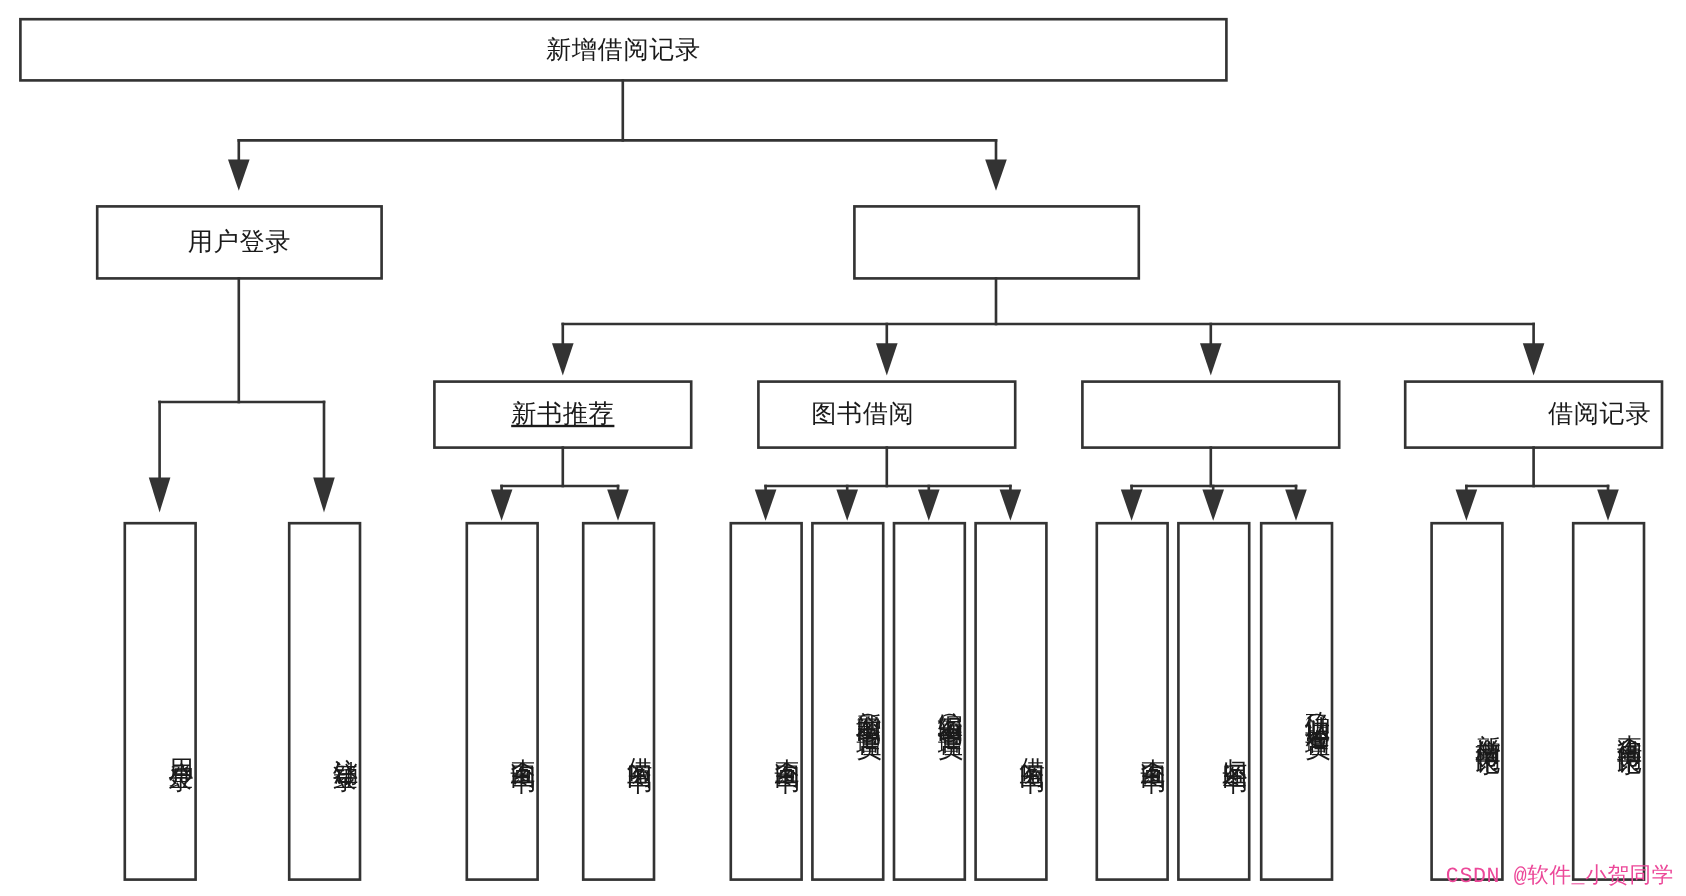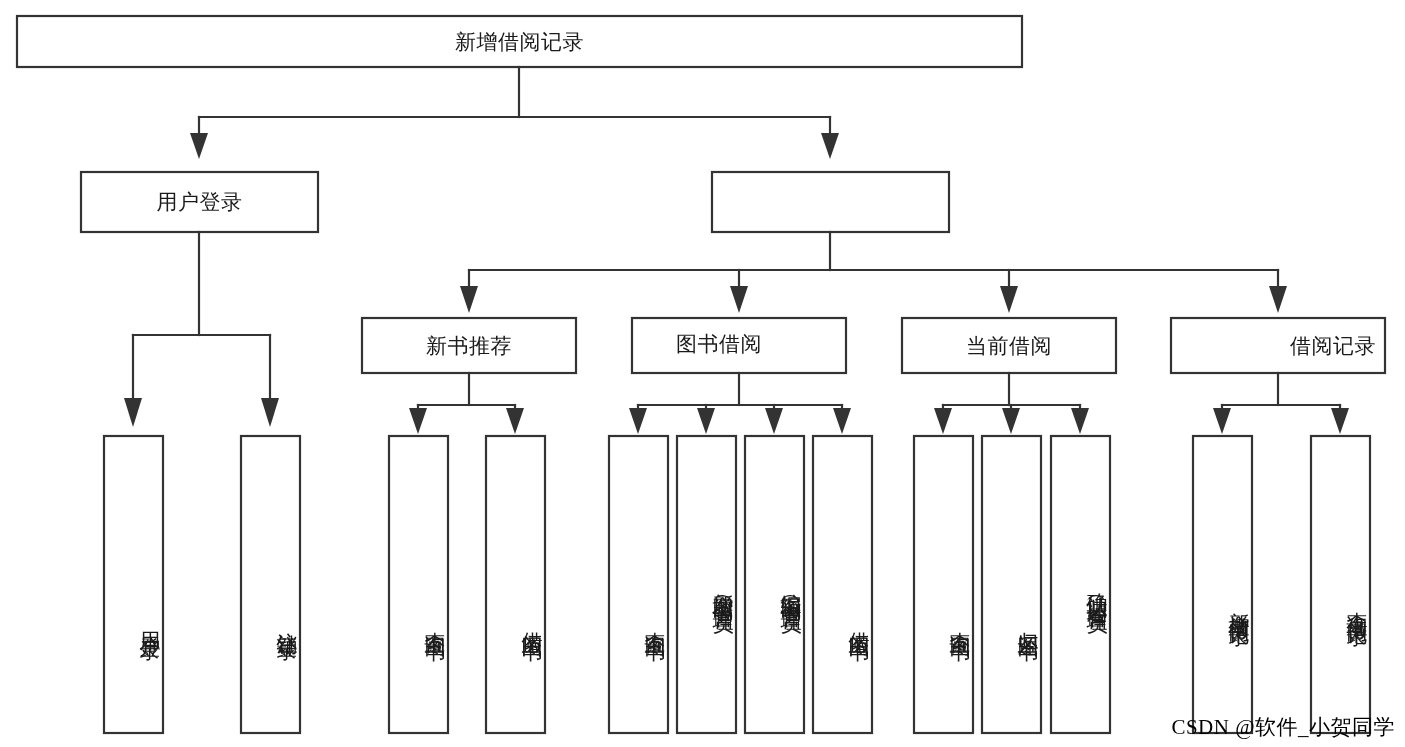--- a/index.html
+++ b/index.html
@@ -71,23 +71,23 @@
     padding-top: 2px;
   }
   .node-label.vertical.tall {
     align-items: flex-start;
     padding-top: 2px;
   }
   .watermark {
     position: absolute;
     right: 10px;
     bottom: 6px;
-    font-size: 21px;
-    color: #000000;
-    font-family: Liberation Serif, serif;
+    font-size: 18px;
+    color: #ec4899;
+    font-family: Liberation Mono, monospace;
     letter-spacing: 0.5px;
     white-space: nowrap;
   }
 </style>
 </head>
 <body>
 
 <div id="diagram-root">
 
   <svg class="diagram-canvas" viewBox="0 0 1405 747">
@@ -179,25 +179,24 @@
     <rect class="node-box" x="1193" y="436" width="59" height="297"></rect>
     <rect class="node-box" x="1311" y="436" width="59" height="297"></rect>
 
   </svg>
 
   <div class="node-label horizontal" style="left:17px; top:16px; width:1005px; height:51px;">新增借阅记录</div>
 
   <div class="node-label horizontal" style="left:81px; top:172px; width:237px; height:60px;">用户登录</div>
 
 
-  <div class="node-label horizontal" style="left:362px; top:318px; width:214px; height:55px;">新书推荐</div>
-
-  <div class="node-label horizontal" style="left:632px; top:318px; width:174px; height:55px;font-family:Liberation Mono, monospace;">图书借阅</div>
-
-  <div class="node-label horizontal" style="left:902px; top:318px; width:214px; height:55px;">当前借阅</div>
+  <div class="node-label horizontal" style="left:362px; top:318px; width:214px; height:55px;text-decoration:underline;">新书推荐</div>
+
+  <div class="node-label horizontal" style="left:632px; top:318px; width:174px; height:55px;">图书借阅</div>
+
 
   <div class="node-label horizontal" style="left:1226px; top:318px; width:214px; height:55px;">借阅记录</div>
 
   <div class="node-label vertical" style="left:104px; top:507px; width:59px; height:226px;">用户登录</div>
   <div class="node-label vertical" style="left:241px; top:507px; width:59px; height:226px;">注销登录</div>
 
   <div class="node-label vertical" style="left:389px; top:507px; width:59px; height:226px;">查询图书</div>
   <div class="node-label vertical" style="left:486px; top:507px; width:59px; height:226px;">借阅图书</div>
 
   <div class="node-label vertical" style="left:609px; top:507px; width:59px; height:226px;">查询图书</div>

